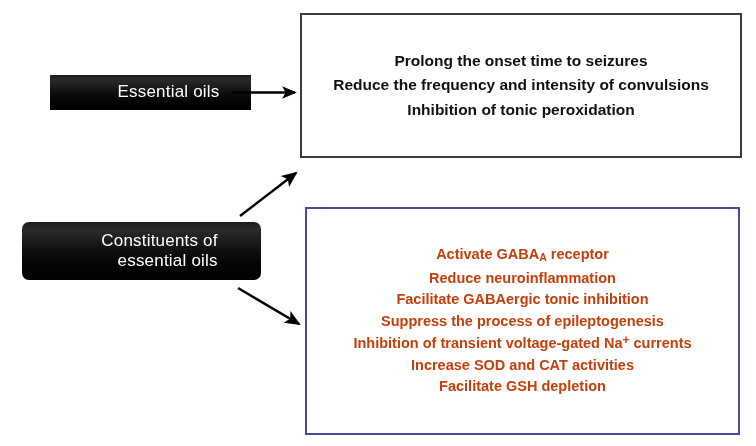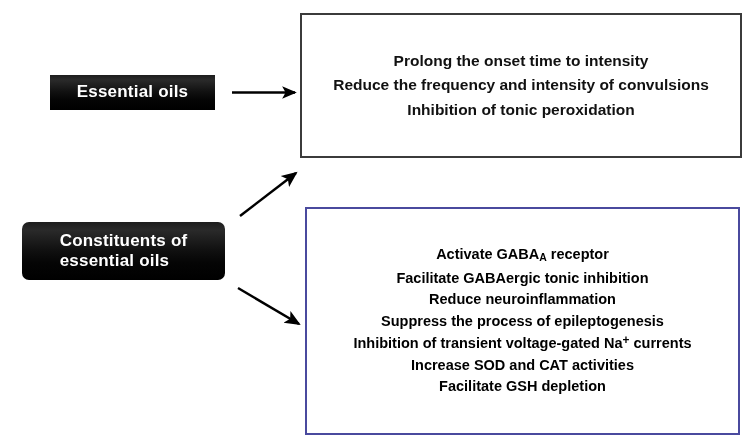--- a/index.html
+++ b/index.html
@@ -19,27 +19,28 @@
     overflow: hidden;
   }
 
   
   .label-box {
     position: absolute;
     background: #0b0b0b;
     background-image: linear-gradient(to bottom,
         #1d1d1d 0%, #2a2a2a 14%, #121212 46%, #050505 70%, #000000 100%);
     color: #ffffff;
-    font-weight: bold;
+    font-weight: normal;
     display: flex;
     align-items: center;
     justify-content: center;
-    text-align: left;
+    text-align: right;
     line-height: 1.18;
     letter-spacing: 0.2px;
+    padding-left: 36px;
   }
   #essential-oils-box {
     left: 50px;
     top: 75px;
     width: 165px;
     height: 35px;
     font-size: 17px;
   }
   #constituents-box {
     left: 22px;
@@ -80,21 +81,21 @@
     font-weight: bold;
     color: #111111;
     text-align: center;
     white-space: nowrap;
     line-height: 1.0;
     padding: 4px 0 5px 0;
   }
   .mech-line {
     font-size: 14.5px;
     font-weight: bold;
-    color: #000000;
+    color: #c2410c;
     text-align: center;
     white-space: nowrap;
     line-height: 1.0;
     padding: 3px 0 4px 0;
   }
   .mech-line sub {
     font-size: 0.72em;
     vertical-align: -0.22em;
   }
   .mech-line sup {
@@ -136,34 +137,34 @@
     </defs>
 
     <line x1="232" y1="92.5" x2="295" y2="92.5" stroke="#000000" stroke-width="2.3" marker-end="url(#ah)"></line>
 
     <line x1="240" y1="216" x2="296" y2="173" stroke="#000000" stroke-width="2.5" marker-end="url(#ah)"></line>
 
     <line x1="238" y1="288" x2="299" y2="324" stroke="#000000" stroke-width="2.5" marker-end="url(#ah)"></line>
   </svg>
 
   <div class="outcome-box" id="effects-box">
-    <div class="effect-line">Prolong the onset time to intensity</div>
+    <div class="effect-line">Prolong the onset time to seizures</div>
     <div class="effect-line">Reduce the frequency and intensity of convulsions</div>
     <div class="effect-line">Inhibition of tonic peroxidation</div>
   </div>
 
   <div class="outcome-box" id="mechanisms-box">
     <div class="mech-line">
       <span>Activate GABA</span><sub>A</sub><span> receptor</span>
     </div>
     <div class="mech-line">
-      <span>Facilitate GABAergic tonic inhibition</span>
+      <span>Reduce neuroinflammation</span>
     </div>
     <div class="mech-line">
-      <span>Reduce neuroinflammation</span>
+      <span>Facilitate GABAergic tonic inhibition</span>
     </div>
     <div class="mech-line">
       <span>Suppress the process of epileptogenesis</span>
     </div>
     <div class="mech-line">
       <span>Inhibition of transient voltage-gated Na</span><sup>+</sup><span> currents</span>
     </div>
     <div class="mech-line">
       <span>Increase SOD and CAT activities</span>
     </div>

